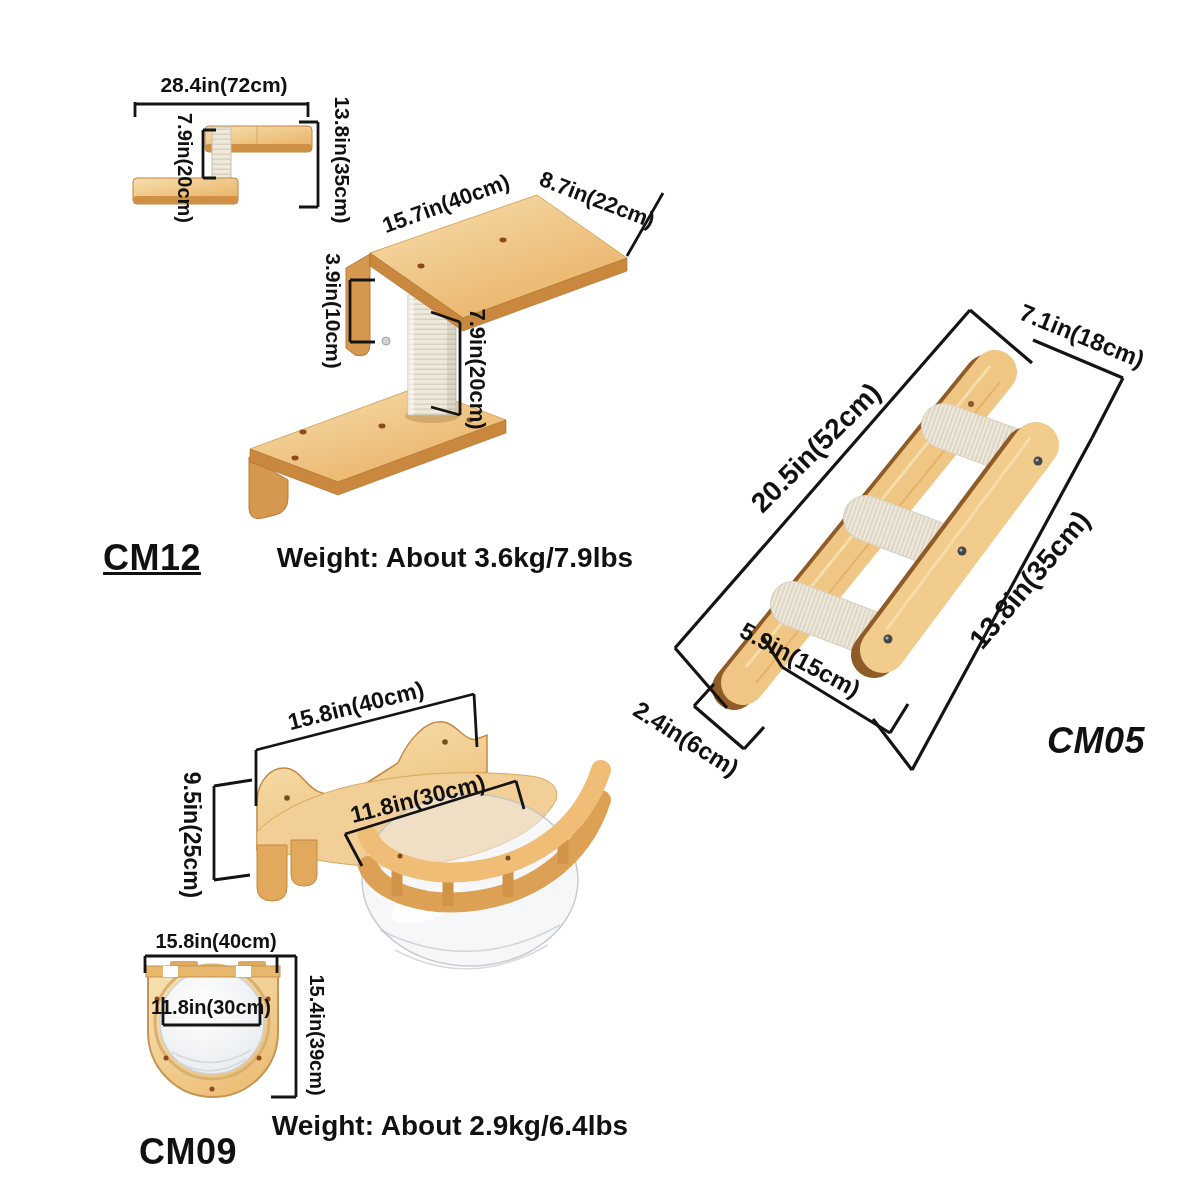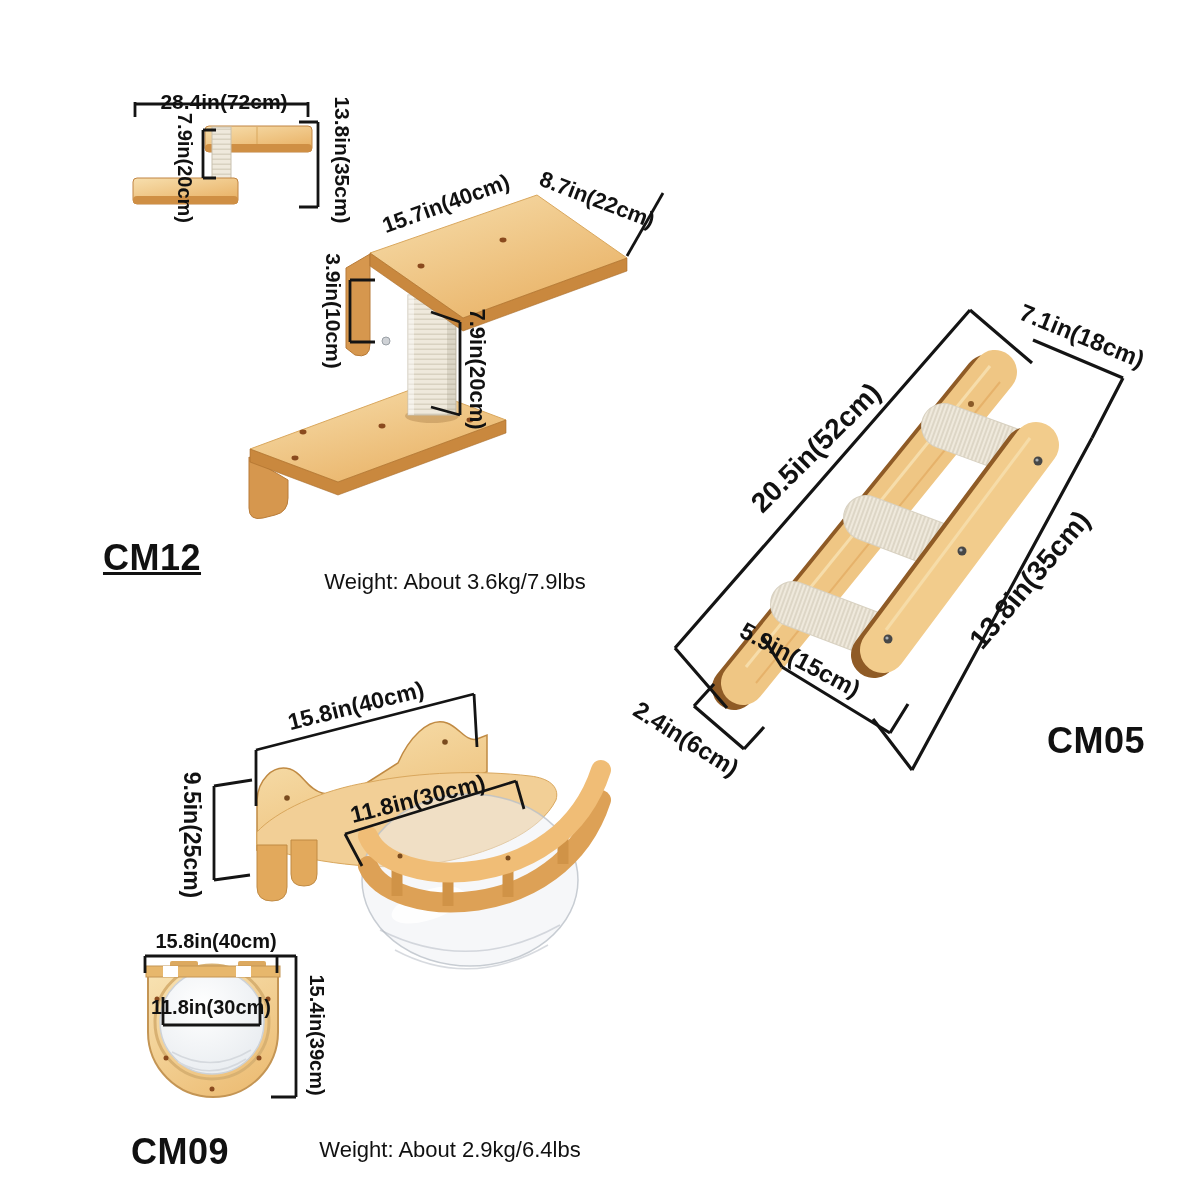--- a/index.html
+++ b/index.html
@@ -10,22 +10,22 @@
   #art{position:absolute;left:0;top:0;}
   .dim{
     position:absolute;font-weight:bold;color:#111;white-space:nowrap;
     transform:translate(-50%,-50%);line-height:1;
   }
   .code{
     position:absolute;font-weight:bold;color:#111;white-space:nowrap;
     transform:translate(-50%,-50%);font-size:36px;letter-spacing:.5px;line-height:1;
   }
   .weight{
-    position:absolute;font-weight:normal;color:#111;white-space:nowrap;
-    transform:translate(-50%,-50%);font-size:22px;line-height:1;margin-top:24px;
+    position:absolute;font-weight:bold;color:#111;white-space:nowrap;
+    transform:translate(-50%,-50%);font-size:28px;line-height:1;
   }
   .dl{stroke:#141414;stroke-width:2.8;fill:none;}
   .dl5{stroke:#141414;stroke-width:3.2;fill:none;}
 </style>
 </head>
 <body>
 
 <div id="canvas">
 
 <svg id="art" width="1200" height="1200" viewBox="0 0 1200 1200">
@@ -191,39 +191,39 @@
           <circle cx="259" cy="1058" r="2.5"></circle>
       <circle cx="212" cy="1089" r="2.5"></circle>
     </g>
   </g>
   <g class="dl">
     <path d="M145,956 H296 M145,956 V973 M277,956 V973 M296,956 V1097 M296,1097 H271"></path>
     <path d="M163,1025 H260 M163,1025 V997 M260,1025 V997"></path>
   </g>
 </svg>
 
-<div class="dim" style="left:224px;top:101px;font-size:21px;">28.4in(72cm)</div>
+<div class="dim" style="left:224px;top:84px;font-size:21px;">28.4in(72cm)</div>
 <div class="dim" style="left:342px;top:160px;font-size:21px;transform:translate(-50%,-50%) rotate(90deg);">13.8in(35cm)</div>
 <div class="dim" style="left:185px;top:168px;font-size:20px;transform:translate(-50%,-50%) rotate(90deg);">7.9in(20cm)</div>
 <div class="dim" style="left:446px;top:204px;font-size:22px;transform:translate(-50%,-50%) rotate(-20deg);">15.7in(40cm)</div>
 <div class="dim" style="left:597px;top:200px;font-size:22px;transform:translate(-50%,-50%) rotate(21deg);">8.7in(22cm)</div>
 <div class="dim" style="left:333px;top:311px;font-size:21px;transform:translate(-50%,-50%) rotate(90deg);">3.9in(10cm)</div>
 <div class="dim" style="left:477px;top:369px;font-size:22px;transform:translate(-50%,-50%) rotate(90deg);">7.9in(20cm)</div>
 <div class="code" style="left:152px;top:558px;text-decoration:underline;">CM12</div>
 <div class="weight" style="left:455px;top:558px;">Weight: About 3.6kg/7.9lbs</div>
 
 <div class="dim" style="left:1082px;top:336px;font-size:24px;transform:translate(-50%,-50%) rotate(22deg);">7.1in(18cm)</div>
 <div class="dim" style="left:816px;top:448px;font-size:28px;transform:translate(-50%,-50%) rotate(-45deg);">20.5in(52cm)</div>
 <div class="dim" style="left:1030px;top:580px;font-size:28px;transform:translate(-50%,-50%) rotate(-50deg);">13.8in(35cm)</div>
 <div class="dim" style="left:800px;top:660px;font-size:24px;transform:translate(-50%,-50%) rotate(28deg);">5.9in(15cm)</div>
 <div class="dim" style="left:686px;top:739px;font-size:24px;transform:translate(-50%,-50%) rotate(32deg);">2.4in(6cm)</div>
-<div class="code" style="left:1096px;top:741px;">CM05</div>
+<div class="code" style="left:1096px;top:741px;font-style:italic;">CM05</div>
 
 <div class="dim" style="left:356px;top:706px;font-size:23px;transform:translate(-50%,-50%) rotate(-14deg);">15.8in(40cm)</div>
 <div class="dim" style="left:191px;top:835px;font-size:23px;transform:translate(-50%,-50%) rotate(90deg);">9.5in(25cm)</div>
 <div class="dim" style="left:418px;top:799px;font-size:23px;transform:translate(-50%,-50%) rotate(-14deg);">11.8in(30cm)</div>
 <div class="dim" style="left:216px;top:941px;font-size:20px;">15.8in(40cm)</div>
 <div class="dim" style="left:211px;top:1007px;font-size:20px;">11.8in(30cm)</div>
 <div class="dim" style="left:317px;top:1035px;font-size:20px;transform:translate(-50%,-50%) rotate(90deg);">15.4in(39cm)</div>
-<div class="code" style="left:180px;top:1152px;">CM09</div>
+<div class="code" style="left:188px;top:1152px;">CM09</div>
 <div class="weight" style="left:450px;top:1126px;">Weight: About 2.9kg/6.4lbs</div>
 
 </div>
 
 </body></html>

